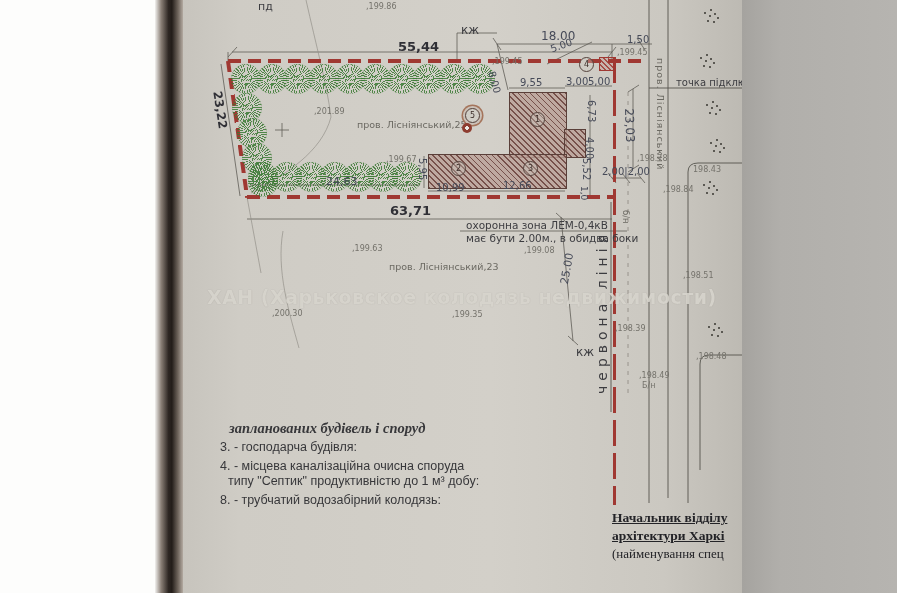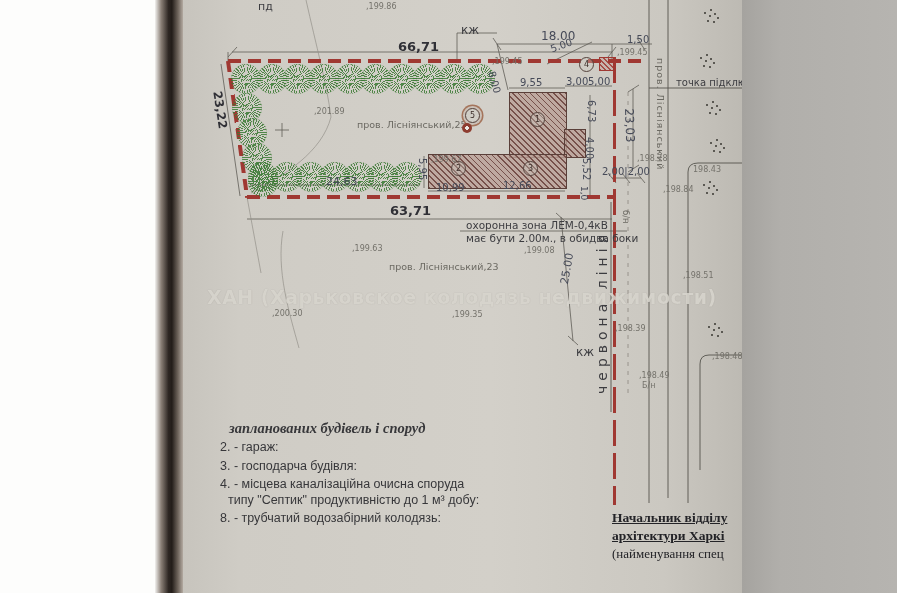--- a/index.html
+++ b/index.html
@@ -128,37 +128,36 @@
 
   <div class="bld" id="bld-main"></div>
   <div class="bld" id="bld-ext"></div>
   <div class="bld" id="bld-low"></div>
   <div class="septic"></div>
 
   <div class="watermark">ХАН (Харьковское колодязь недвижимости)</div>
 
   <div class="legend">
     <div class="lg-sub">запланованих будівель і споруд</div>
-    <div class="lg-item">2. - гараж:</div>
     <div class="lg-item">3. - господарча будівля:</div>
     <div class="lg-item">4. - місцева каналізаційна очисна споруда</div>
     <div class="lg-item wrap">типу "Септик" продуктивністю до 1 м³ добу:</div>
     <div class="lg-item">8. - трубчатий водозабірний колодязь:</div>
   </div>
 
   <div class="signature">
     <div class="sig-line">Начальник відділу</div>
     <div class="sig-line">архітектури Харкі</div>
     <div class="sig-cap">(найменування спец</div>
   </div>
 
   <div class="white-strip"></div>
   <div class="fold"></div>
   <div class="right-strip"></div>
-<div class="dim db" style="left: 398px; top: 39px; font-size: 13px;">66,71</div>
+<div class="dim db" style="left: 398px; top: 39px; font-size: 13px;">55,44</div>
     <div class="dim" style="left: 541px; top: 29px; font-size: 12px;">18.00</div>
     <div class="dim" style="left: 549px; top: 44px; font-size: 10px; transform: rotate(-20deg);">5.00</div>
     <div class="dim" style="left: 627px; top: 34px; font-size: 10px;">1,50</div>
     <div class="dim" style="left: 497px; top: 70px; font-size: 10px; transform: rotate(75deg);">8,00</div>
     <div class="dim" style="left: 520px; top: 77px; font-size: 10px;">9,55</div>
     <div class="dim" style="left: 566px; top: 76px; font-size: 10px;">3,00</div>
     <div class="dim" style="left: 588px; top: 76px; font-size: 10px;">5,00</div>
     <div class="dim" style="left: 597px; top: 100px; font-size: 10px; transform: rotate(90deg);">6,73</div>
     <div class="dim" style="left: 595px; top: 137px; font-size: 10px; transform: rotate(90deg);">4,00</div>
     <div class="dim" style="left: 592px; top: 158px; font-size: 10px; transform: rotate(90deg);">5,52</div>
@@ -180,31 +179,31 @@
     <div class="lbl dk" style="left: 466px; top: 219px; font-size: 10.5px;">охоронна зона ЛЕМ-0,4кВ</div>
     <div class="lbl dk" style="left: 466px; top: 232px; font-size: 10.5px;">має бути 2.00м., в обидва боки</div>
     <div class="lbl dk" style="left: 676px; top: 77px; font-size: 10px;">точка підключення</div>
     <div class="lbl dk" style="left: 594px; top: 394px; font-size: 14px; transform: rotate(-90deg); letter-spacing: 5px;">червона лінія</div>
     <div class="lbl" style="left: 666px; top: 58px; font-size: 9.5px; transform: rotate(90deg); letter-spacing: 1px;">пров. Лісніянський</div>
     <div class="lbl" style="left: 631px; top: 210px; font-size: 8.5px; transform: rotate(90deg);">б/н</div>
     <div class="elev" style="left: 366px; top: 2px;">,199.86</div>
     <div class="elev" style="left: 492px; top: 57px;">,199.45</div>
     <div class="elev" style="left: 617px; top: 48px;">,199.45</div>
     <div class="elev" style="left: 314px; top: 107px;">,201.89</div>
-    <div class="elev" style="left: 386px; top: 155px; margin-left: 45px;">,199.67</div>
+    <div class="elev" style="left: 386px; top: 155px;">,199.67</div>
     <div class="elev" style="left: 524px; top: 246px;">,199.08</div>
     <div class="elev" style="left: 352px; top: 244px;">,199.63</div>
     <div class="elev" style="left: 272px; top: 309px;">,200.30</div>
     <div class="elev" style="left: 452px; top: 310px;">,199.35</div>
     <div class="elev" style="left: 637px; top: 154px;">,198.78</div>
     <div class="elev" style="left: 693px; top: 165px;">198.43</div>
     <div class="elev" style="left: 663px; top: 185px;">,198.84</div>
     <div class="elev" style="left: 615px; top: 324px;">,198.39</div>
     <div class="elev" style="left: 683px; top: 271px;">,198.51</div>
-    <div class="elev" style="left: 696px; top: 352px; margin-left: 16px;">,198.48</div>
+    <div class="elev" style="left: 696px; top: 352px;">,198.48</div>
     <div class="elev" style="left: 639px; top: 371px;">,198.49</div>
     <div class="elev" style="left: 642px; top: 381px;">Б/н</div>
     <div class="tree" style="left: 231px; top: 64px;"></div>
     <div class="tree" style="left: 257px; top: 64px;"></div>
     <div class="tree" style="left: 283px; top: 64px;"></div>
     <div class="tree" style="left: 309px; top: 64px;"></div>
     <div class="tree" style="left: 335px; top: 64px;"></div>
     <div class="tree" style="left: 361px; top: 64px;"></div>
     <div class="tree" style="left: 387px; top: 64px;"></div>
     <div class="tree" style="left: 413px; top: 64px;"></div>

